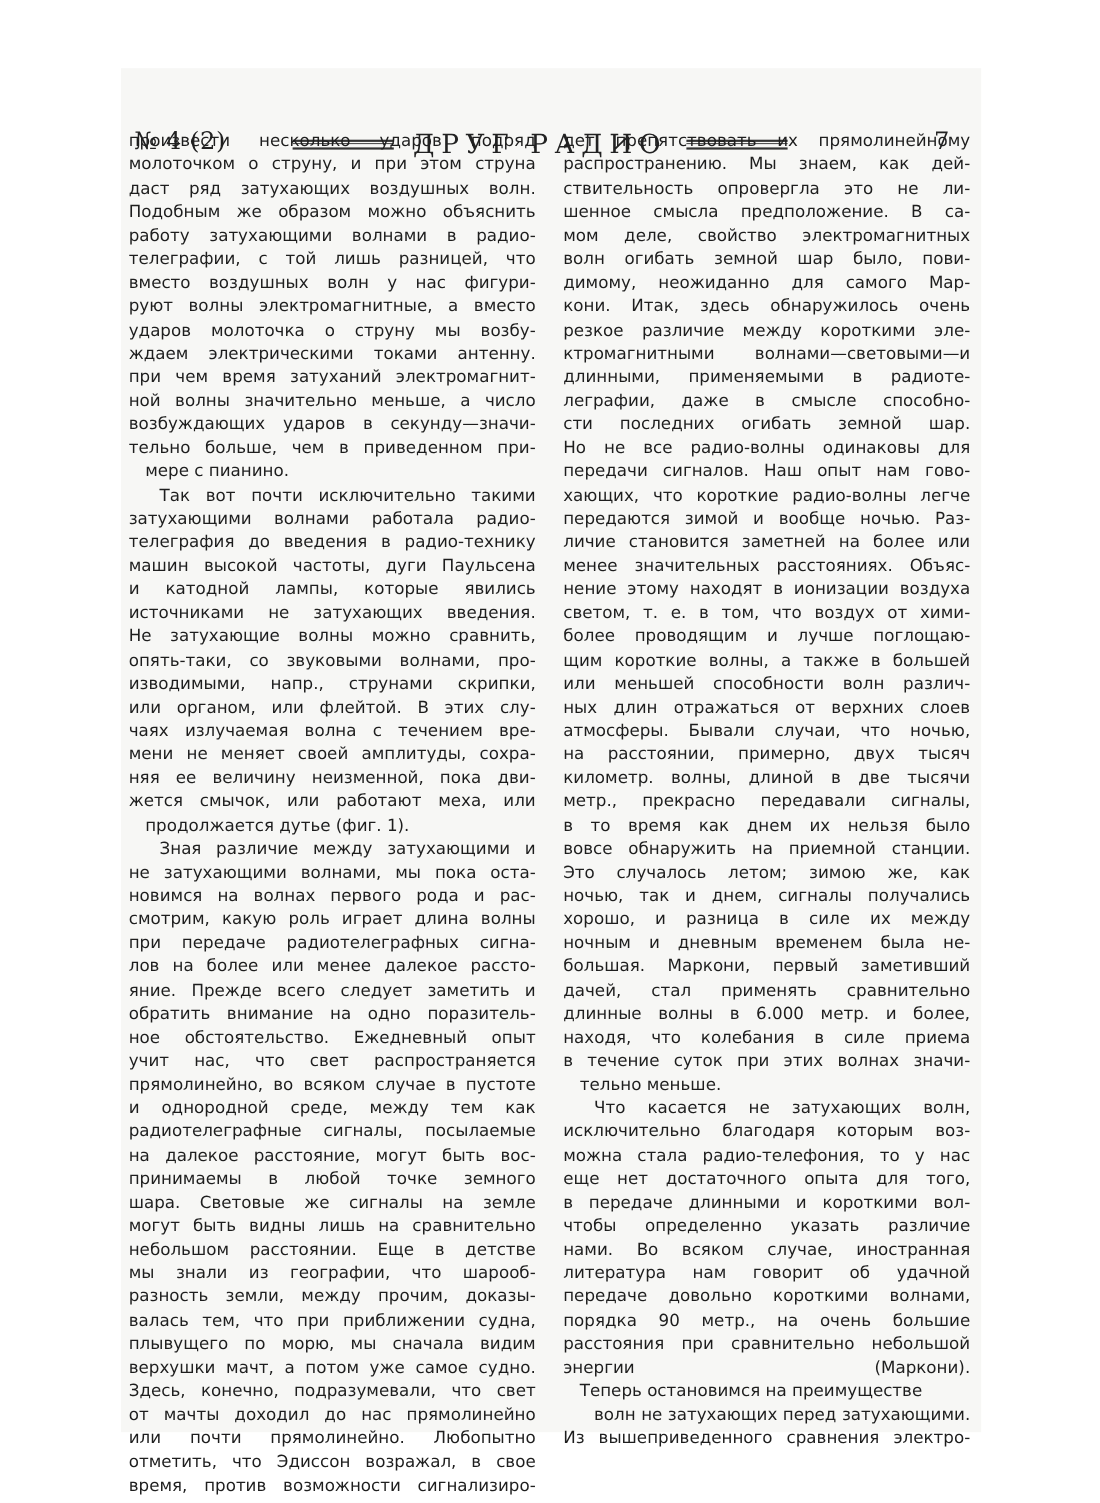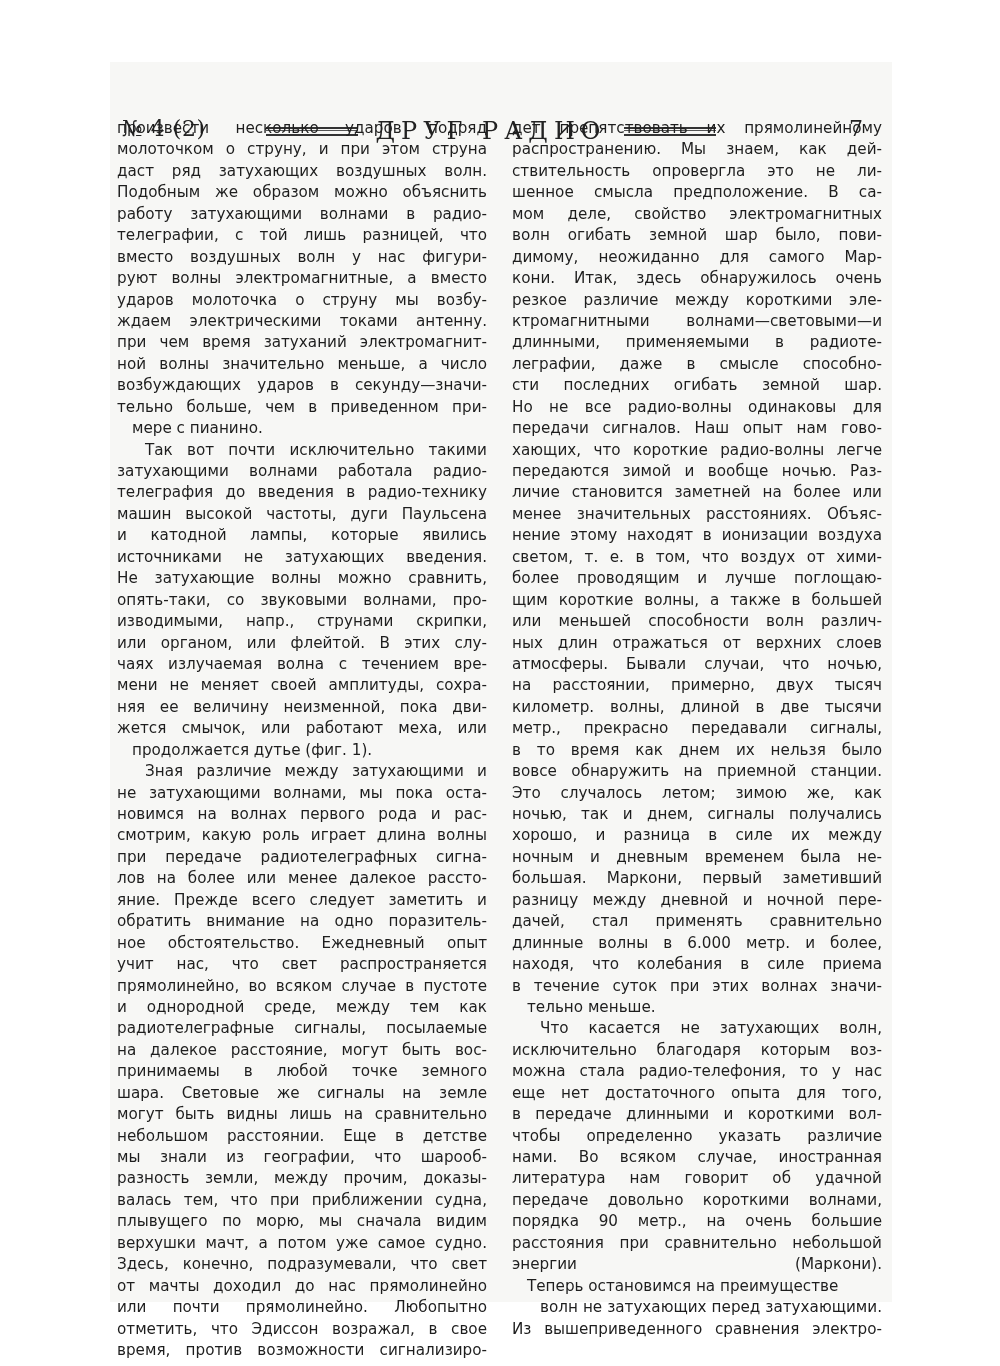--- a/index.html
+++ b/index.html
@@ -202,21 +202,20 @@
     <span class="line">на расстоянии, примерно, двух тысяч</span>
     <span class="line">километр. волны, длиной в две тысячи</span>
     <span class="line">метр., прекрасно передавали сигналы,</span>
     <span class="line">в то время как днем их нельзя было</span>
     <span class="line">вовсе обнаружить на приемной станции.</span>
     <span class="line">Это случалось летом; зимою же, как</span>
     <span class="line">ночью, так и днем, сигналы получались</span>
     <span class="line">хорошо, и разница в силе их между</span>
     <span class="line">ночным и дневным временем была не-</span>
     <span class="line">большая. Маркони, первый заметивший</span>
-    <span class="line">разницу между дневной и ночной пере-</span>
     <span class="line">дачей, стал применять сравнительно</span>
     <span class="line">длинные волны в 6.000 метр. и более,</span>
     <span class="line">находя, что колебания в силе приема</span>
     <span class="line">в течение суток при этих волнах значи-</span>
     <span class="line last">тельно меньше.</span>
     <span class="line indent">Что касается не затухающих волн,</span>
     <span class="line">исключительно благодаря которым воз-</span>
     <span class="line">можна стала радио-телефония, то у нас</span>
     <span class="line">еще нет достаточного опыта для того,</span>
     <span class="line">в передаче длинными и короткими вол-</span>

